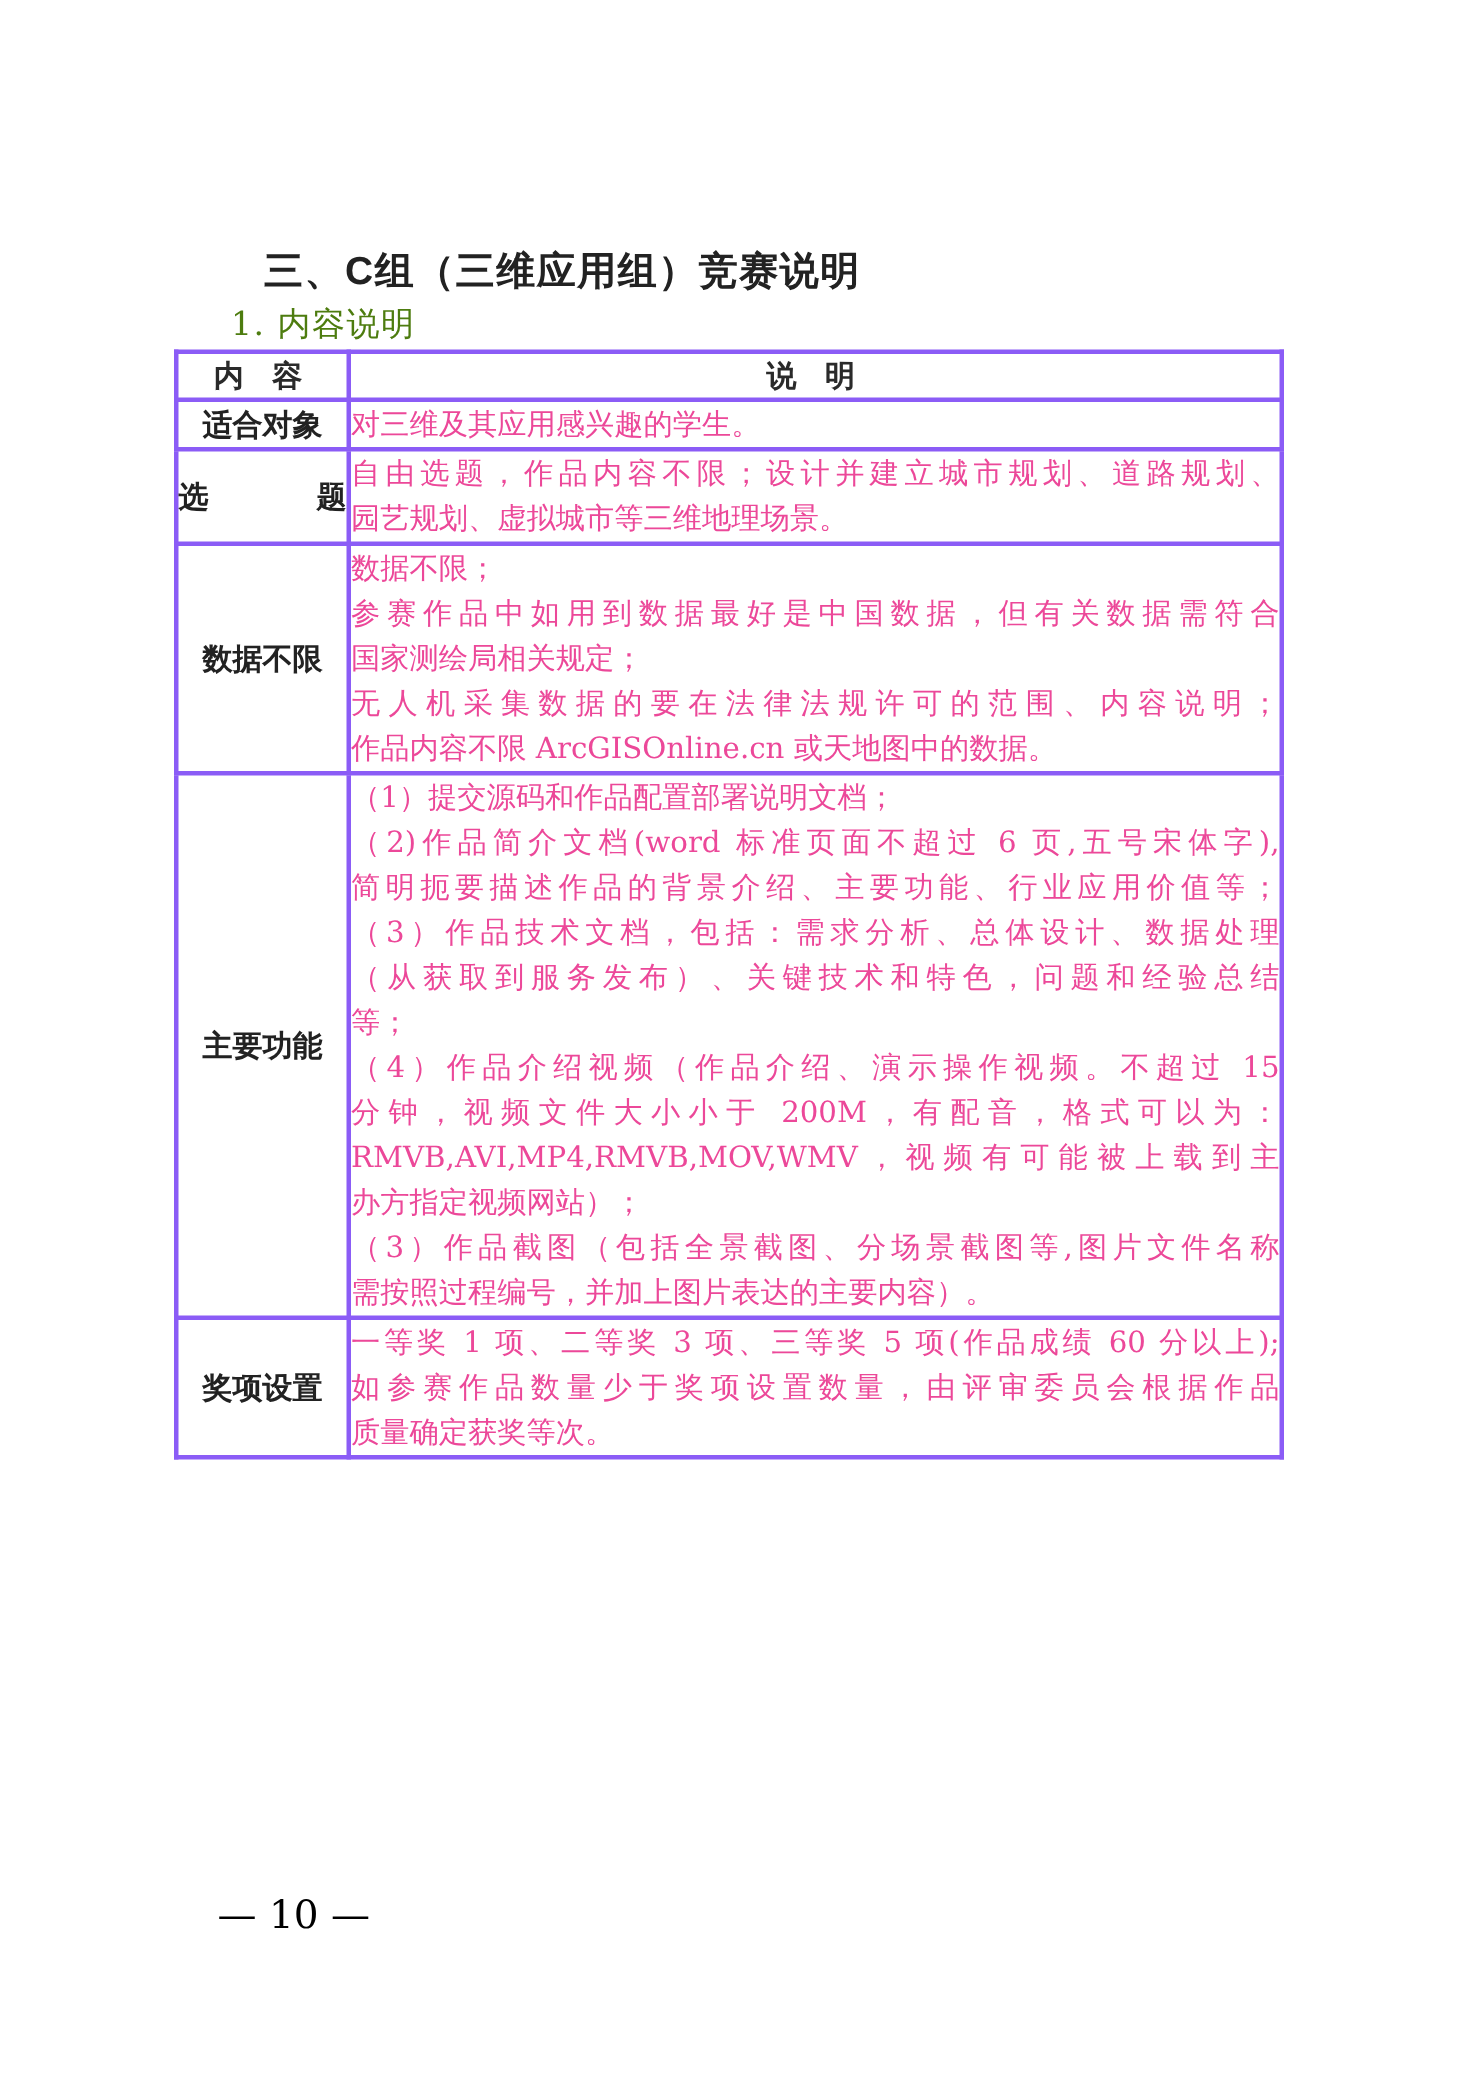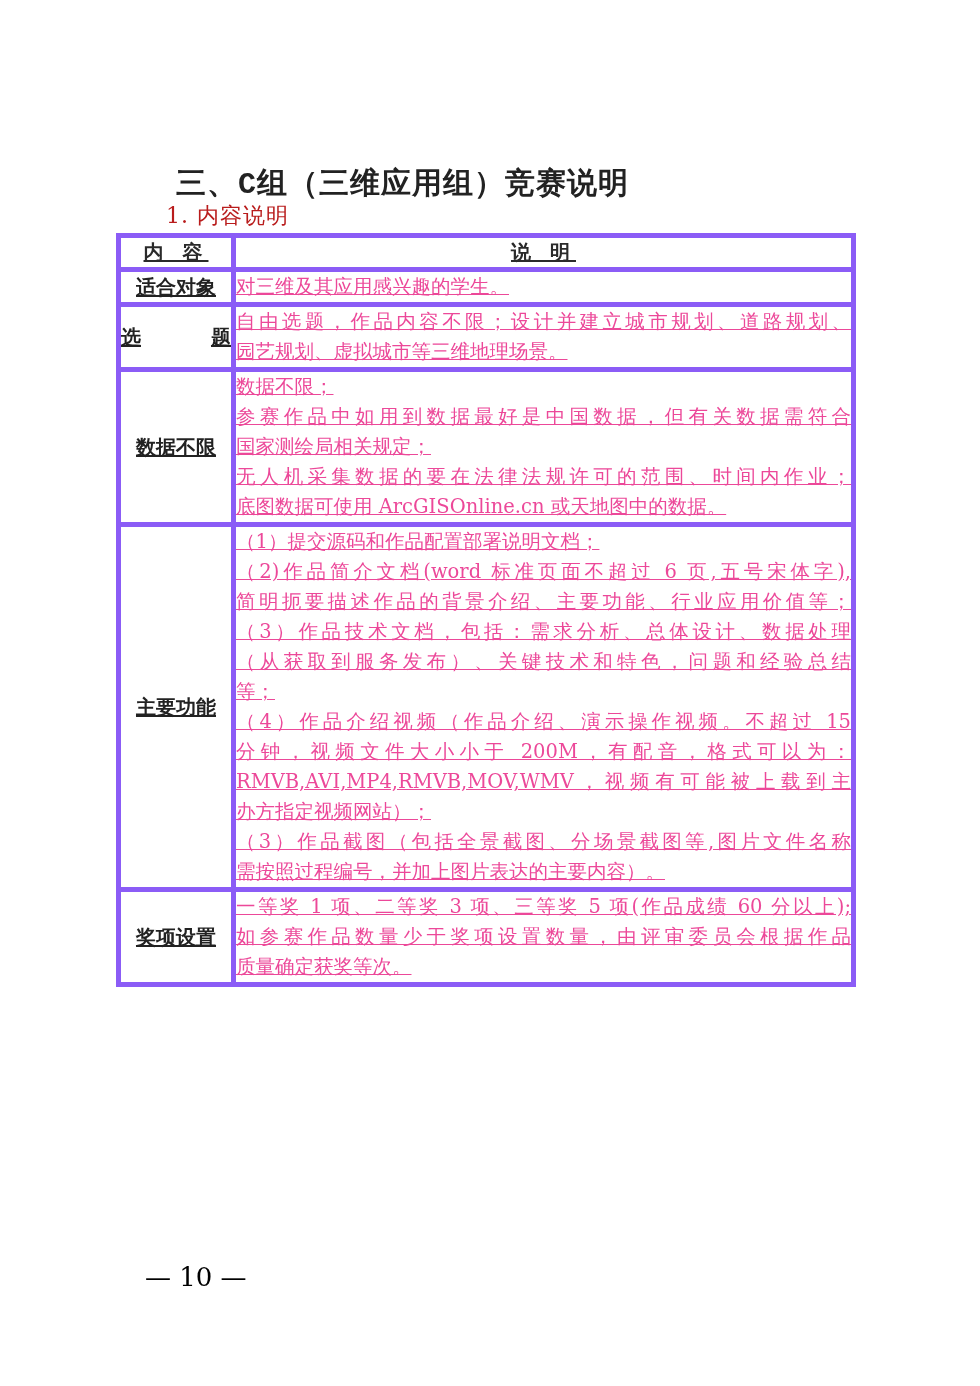--- a/index.html
+++ b/index.html
@@ -1,23 +1,23 @@
 <!DOCTYPE html>
 <html><head>
 <meta charset="utf-8">
 <style>
   html, body { margin: 0; padding: 0; background: #ffffff; }
   body { width: 980px; height: 1386px; position: relative; overflow: hidden;
          font-family: "DejaVu Serif", "Liberation Serif", serif; color: #2a2a2a; }
-  .section-title { position: absolute; left: 176px; top: 163px; font-size: 30px;
-                   font-family: Liberation Mono, monospace; font-weight: bold; color: #222; letter-spacing: 1px; }
-  .sub-title { position: absolute; left: 166px; top: 201px; font-size: 22px; color: #b91c1c; letter-spacing: 1px; }
+  .section-title { position: absolute; left: 176px; top: 163px; font-size: 26px;
+                   font-family: Liberation Sans, sans-serif; font-weight: bold; color: #222; letter-spacing: 1px; }
+  .sub-title { position: absolute; left: 154px; top: 201px; font-size: 22px; color: #4d7c0f; letter-spacing: 1px; }
   table.spec { position: absolute; left: 116px; top: 233px; width: 740px; border-collapse: collapse;
                table-layout: fixed; }
-  table.spec td, table.spec th { border: 5px solid #8b5cf6; padding: 0 0; vertical-align: middle; text-decoration: underline; }
+  table.spec td, table.spec th { border: 3px solid #8b5cf6; padding: 0 0; vertical-align: middle; }
   table.spec col.c1 { width: 115px; }
   .hdr { font-size: 20px; font-weight: bold; text-align: center; height: 29px; letter-spacing: 6px;
          font-family: "DejaVu Sans", sans-serif; }
   .lbl { font-family: "DejaVu Sans", sans-serif; font-weight: bold; font-size: 20px; text-align: center;
          color: #222; white-space: nowrap; margin-top: 32px; }
   .txt { font-size: 19.5px; line-height: 30px; color: #ec4899; padding-left: 8px; padding-right: 8px; }
   .txt .line { display: block; text-align: justify; text-align-last: justify; }
   .txt .line.last { text-align-last: left; }
   .page-num { position: absolute; left: 145px; top: 1262px; font-size: 26px; color: #000000; }
 </style>
@@ -58,22 +58,22 @@
     </td>
   </tr>
 
 
   <tr>
     <td class="lbl">数据不限</td>
     <td class="txt">
       <span class="line last">数据不限；</span>
       <span class="line">参赛作品中如用到数据最好是中国数据，但有关数据需符合</span>
       <span class="line last">国家测绘局相关规定；</span>
-      <span class="line">无人机采集数据的要在法律法规许可的范围、时间内作业；</span>
-      <span class="line last">底图数据可使用 ArcGISOnline.cn 或天地图中的数据。</span>
+      <span class="line">无人机采集数据的要在法律法规许可的范围、内容说明；</span>
+      <span class="line last">作品内容不限 ArcGISOnline.cn 或天地图中的数据。</span>
     </td>
   </tr>
 
   <tr>
     <td class="lbl">主要功能</td>
     <td class="txt">
       <span class="line last">（1）提交源码和作品配置部署说明文档；</span>
       <span class="line">（2)作品简介文档(word 标准页面不超过 6 页,五号宋体字),</span>
       <span class="line">简明扼要描述作品的背景介绍、主要功能、行业应用价值等；</span>
       <span class="line">（3）作品技术文档，包括：需求分析、总体设计、数据处理</span>

